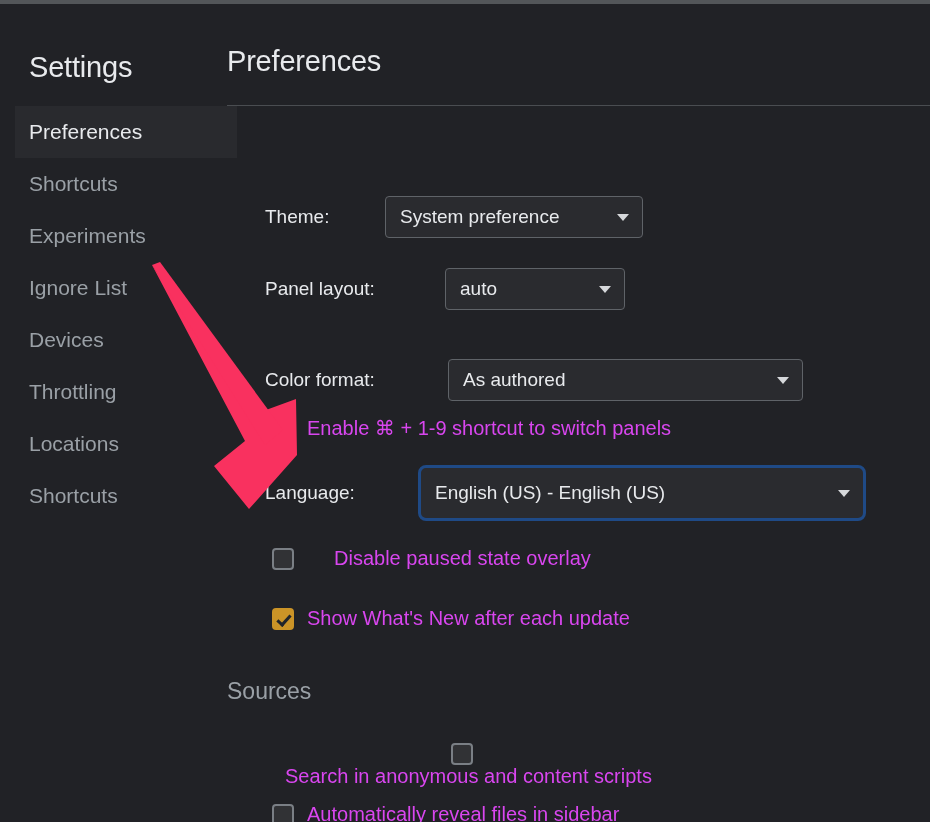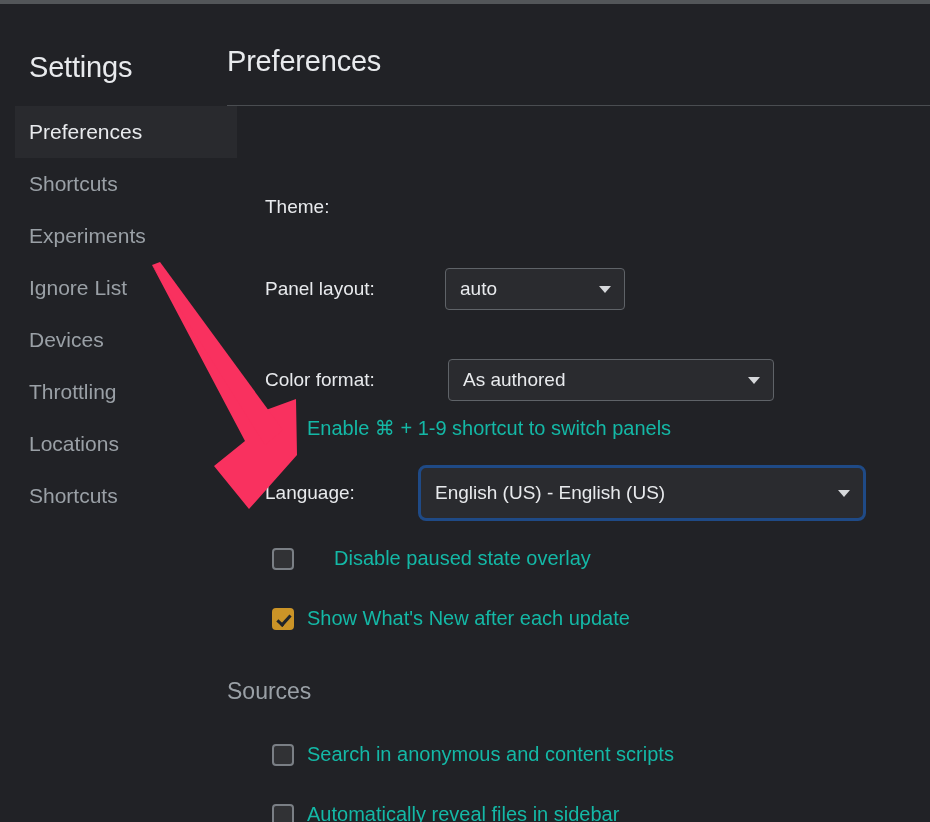--- a/index.html
+++ b/index.html
@@ -174,21 +174,21 @@
     top: 2px;
     width: 5px;
     height: 11px;
     border: solid #21252b;
     border-width: 0 3px 3px 0;
     transform: rotate(42deg);
   }
   .check-label {
     margin-left: 13px;
     font-size: 20px;
-    color: #14b8a6;
+    color: #d946ef;
     white-space: nowrap;
   }
   
   .arrow-overlay {
     position: absolute;
     top: 0; left: 0;
     width: 930px;
     height: 822px;
     pointer-events: none;
   }
@@ -233,33 +233,37 @@
   </div>
 
   <div class="main">
 
     <div class="main-title">Preferences</div>
     <div class="main-divider"></div>
 
 
     <div class="field-row" style="top:189px; left:43px;">
       <div class="field-label" style="width:100px;">Theme:</div>
+      <div class="select" style="margin-left:20px; width:258px;">
+        <span>System preference</span>
+        <span class="caret"></span>
+      </div>
     </div>
 
     <div class="field-row" style="top:261px; left:43px;">
       <div class="field-label" style="width:160px;">Panel layout:</div>
       <div class="select" style="margin-left:20px; width:180px;">
         <span>auto</span>
         <span class="caret"></span>
       </div>
     </div>
 
     <div class="field-row" style="top:352px; left:43px;">
       <div class="field-label" style="width:163px;">Color format:</div>
-      <div class="select" style="margin-left:20px; width:326px;">
+      <div class="select" style="margin-left:20px; width:355px;">
         <span>As authored</span>
         <span class="caret"></span>
       </div>
     </div>
 
     <div class="check-row" style="top:409px; left:50px;">
       <span class="checkbox"></span>
       <span class="check-label">Enable ⌘ + 1-9 shortcut to switch panels</span>
     </div>
 
@@ -276,21 +280,21 @@
       <span class="check-label">Disable paused state overlay</span>
     </div>
 
     <div class="check-row" style="top:600px; left:50px;justify-content:center;">
       <span class="checkbox checked"></span>
       <span class="check-label">Show What's New after each update</span>
     </div>
 
     <div class="section-title" style="top:671px;">Sources</div>
 
-    <div class="check-row" style="top:736px; left:50px;">
+    <div class="check-row" style="top:736px; left:50px;flex-direction:column;">
       <span class="checkbox"></span>
       <span class="check-label">Search in anonymous and content scripts</span>
     </div>
 
     <div class="check-row" style="top:796px; left:50px;">
       <span class="checkbox"></span>
       <span class="check-label">Automatically reveal files in sidebar</span>
     </div>
 
   </div>

